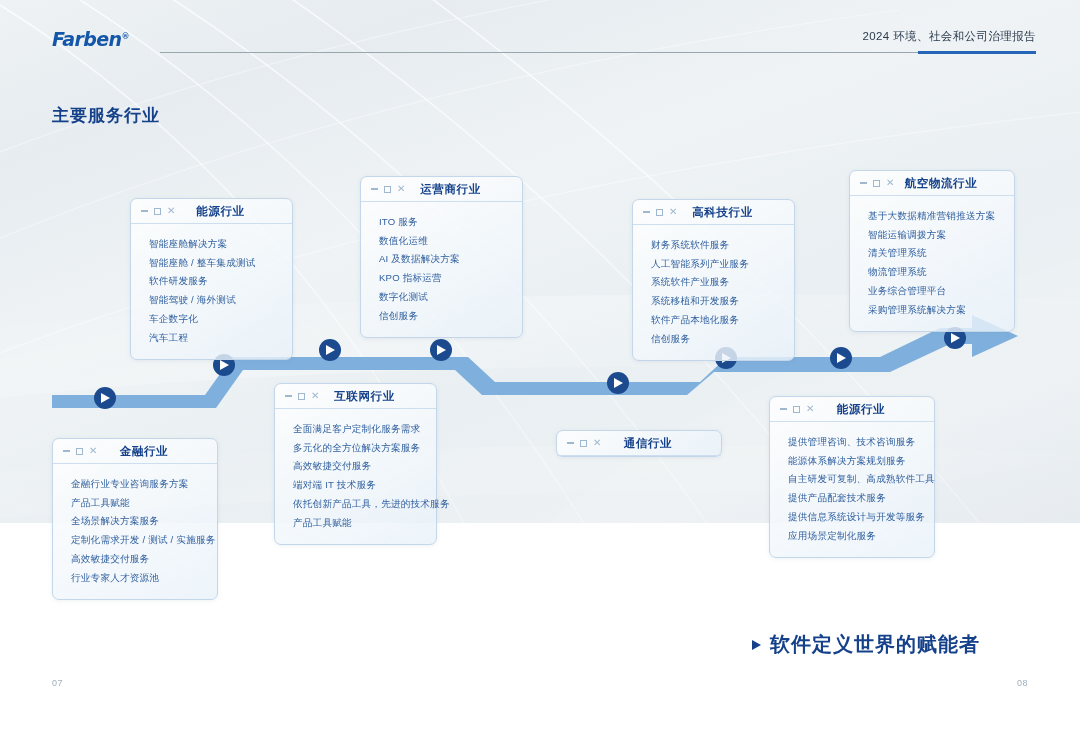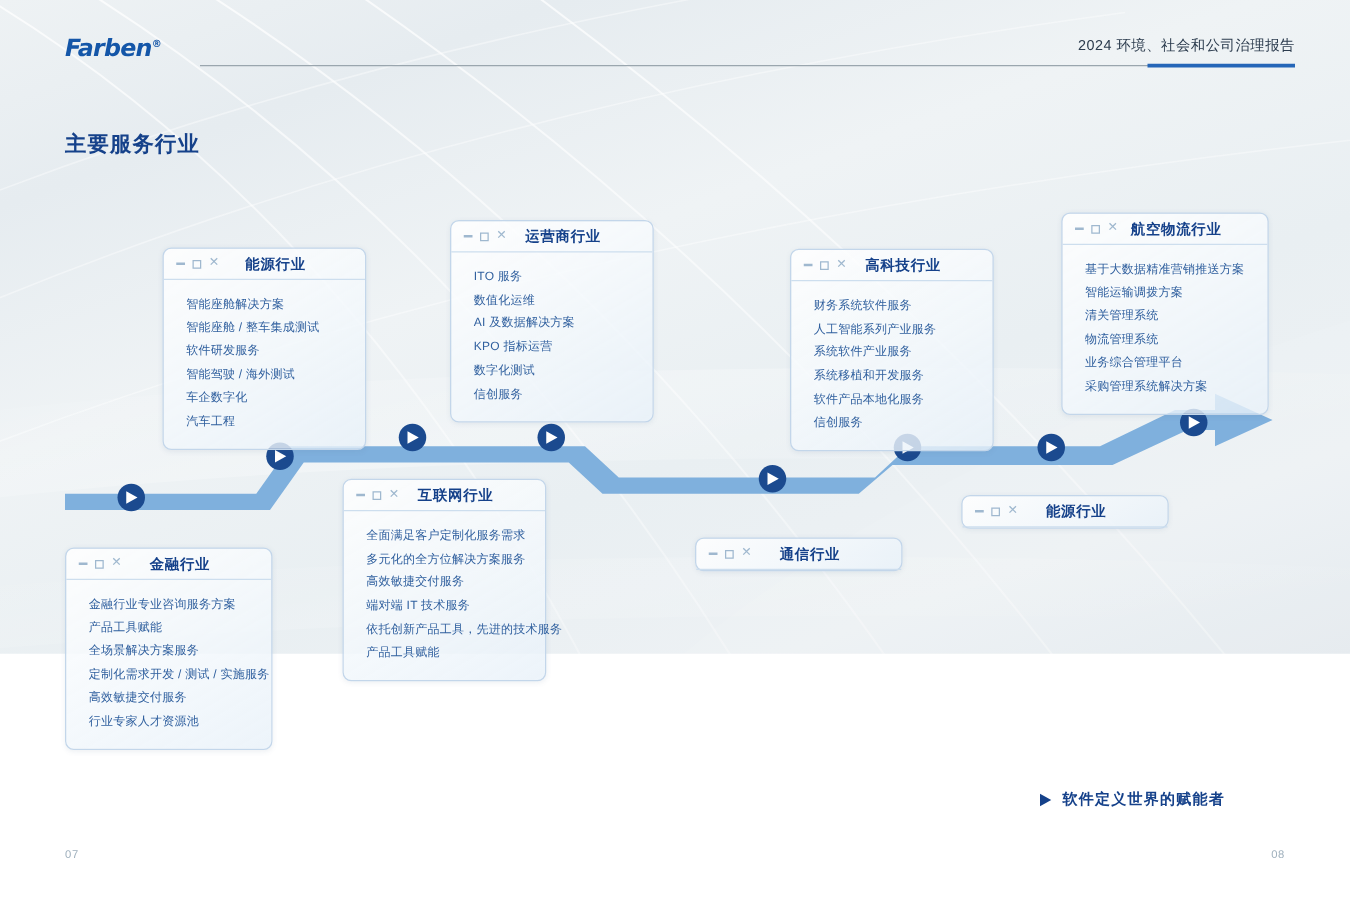--- a/index.html
+++ b/index.html
@@ -89,21 +89,21 @@
   #card-aviation  { left: 849px; top: 170px;  width: 166px; }
   #card-finance   { left: 52px;  top: 438px;  width: 166px; }
   #card-internet  { left: 274px; top: 383px;  width: 163px; }
   #card-telecom   { left: 556px; top: 430px;  width: 166px; }
   #card-energy    { left: 769px; top: 396px;  width: 166px; }
 
   
   .tagline {
     position: absolute; right: 100px; top: 631px;
     display: flex; align-items: center; gap: 9px;
-    font-size: 12px; font-weight: bold; color: #15418a; letter-spacing: 1px; justify-content: center;
+    font-size: 20px; font-weight: bold; color: #15418a; letter-spacing: 1px; justify-content: center;
   }
   .tagline .tri {
     width: 0; height: 0;
     border-left: 9px solid #15418a;
     border-top: 5.5px solid transparent;
     border-bottom: 5.5px solid transparent;
   }
 
   
   .pageno {
@@ -328,20 +328,28 @@
 
   <div class="card" id="card-energy">
     <div class="card-head">
       <div class="wctrl">
         <span class="dash"></span>
         <span class="sq"></span>
         <span class="x">✕</span>
       </div>
       <div class="card-title">能源行业</div>
     </div>
+    <ul class="card-body">
+      <li>提供管理咨询、技术咨询服务</li>
+      <li>能源体系解决方案规划服务</li>
+      <li>自主研发可复制、高成熟软件工具</li>
+      <li>提供产品配套技术服务</li>
+      <li>提供信息系统设计与开发等服务</li>
+      <li>应用场景定制化服务</li>
+    </ul>
   </div>
 
   <div class="tagline">
     <span class="tri"></span>
     <span>软件定义世界的赋能者</span>
   </div>
 
   <div class="pageno" id="pageno-left">07</div>
   <div class="pageno" id="pageno-right">08</div>
 

